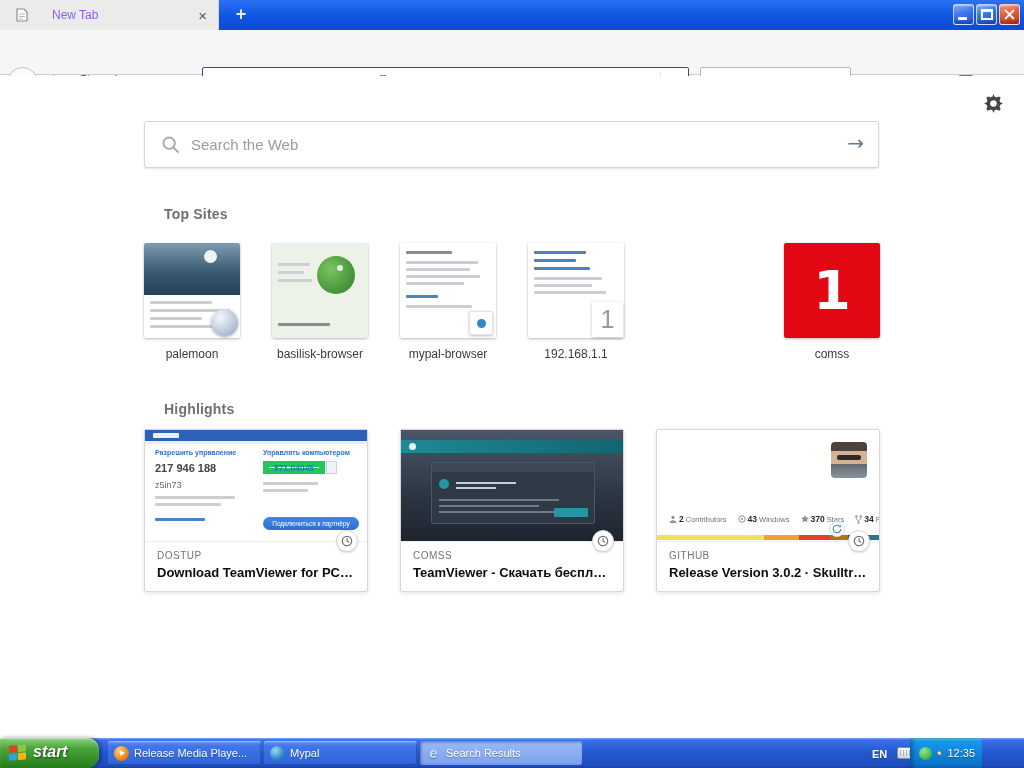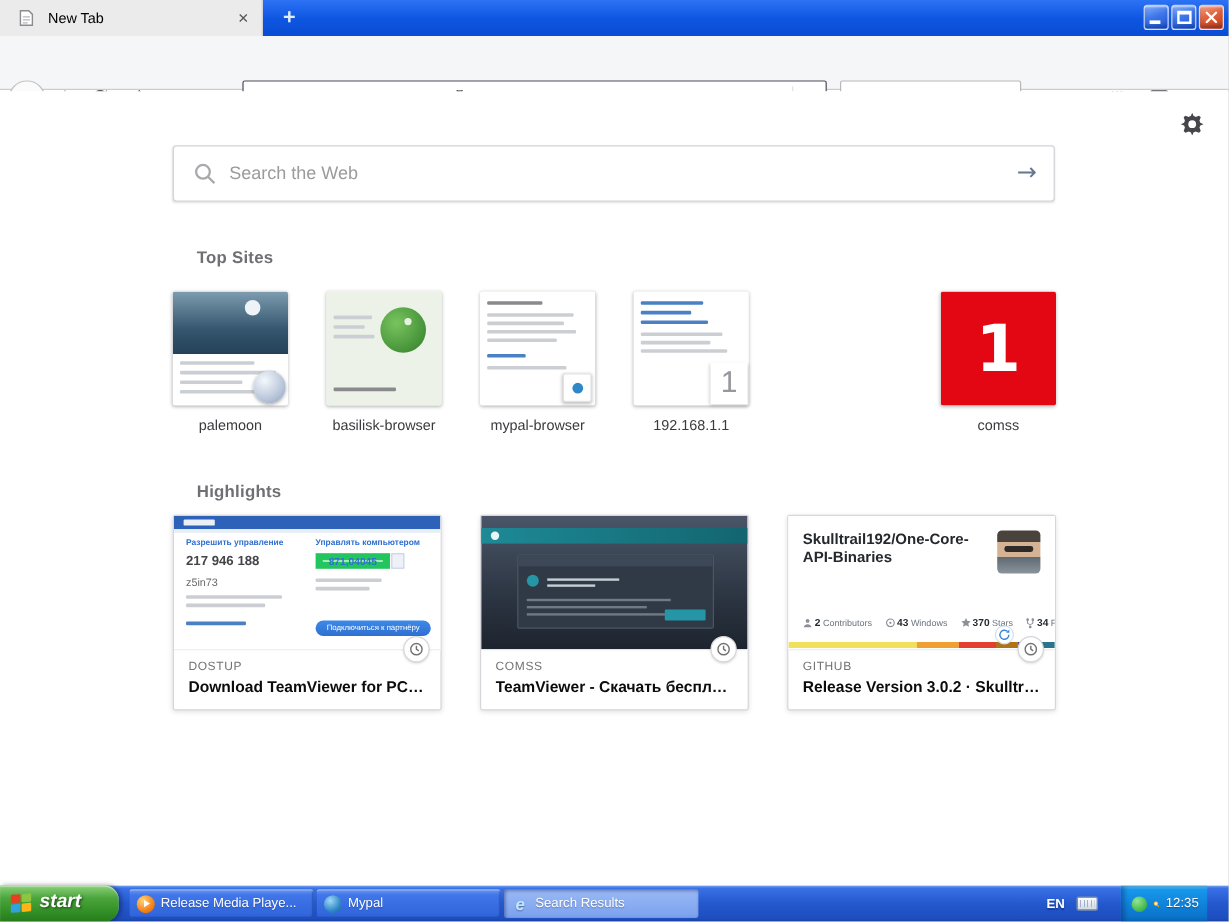--- a/index.html
+++ b/index.html
@@ -4,21 +4,21 @@
 <style>
   *{margin:0;padding:0;box-sizing:border-box}
   body{font-family:"Liberation Sans","DejaVu Sans",sans-serif;background:#666}
   .screen{position:relative;width:1024px;height:768px;overflow:hidden;background:#fff}
 
   
   .titlebar{position:absolute;left:0;top:0;width:1024px;height:30px;
     background:linear-gradient(180deg,#2b72f5 0%,#0d55e0 55%,#0a4cd2 100%)}
   .tab{position:absolute;left:0;top:0;width:219px;height:30px;background:#ebebeb;
     display:flex;align-items:center;padding:0 8px 0 16px;border-right:1px solid #d4d4d6}
-  .tab-title{font-size:12px;color:#000000;margin-left:12px;flex:1;white-space:nowrap;overflow:hidden}
+  .tab-title{font-size:12px;color:#8b5cf6;margin-left:24px;flex:1;white-space:nowrap;overflow:hidden}
   .tab-close{font-size:15px;color:#57575c;line-height:1;padding:0 3px;cursor:default}
   .newtab-btn{position:absolute;left:229px;top:3px;width:24px;height:24px;color:#e3ecfb;
     font-size:18px;text-align:center;line-height:23px;font-weight:bold}
   .win-btns{position:absolute;right:4px;top:4px;display:flex;gap:2px}
   .win-btn{width:21px;height:21px;border-radius:3px;border:1px solid rgba(255,255,255,.7);
     box-shadow:inset 0 1px 1px rgba(255,255,255,.5),inset 0 -3px 3px rgba(0,0,50,.25);
     position:relative;display:flex;align-items:center;justify-content:center}
   .win-btn.blue{background:linear-gradient(160deg,#86aef8 0%,#3d77ea 45%,#1f55d2 100%)}
   .win-btn.red{background:linear-gradient(160deg,#f0a088 0%,#e0613a 45%,#c03a12 100%)}
   .min-glyph{position:absolute;left:4px;bottom:4px;width:9px;height:3px;background:#fff}
@@ -173,21 +173,21 @@
   .mypal-icon{width:15px;height:15px;border-radius:50%;flex:none;
     background:radial-gradient(circle at 35% 30%,#9fd8f5,#2f87c8 60%,#1b5f9a)}
   .ie-icon{width:15px;flex:none;color:#bfe8fc;font-size:14px;font-weight:bold;font-style:italic;
     text-align:center;line-height:15px;text-shadow:0 1px 1px rgba(0,0,60,.4)}
   .lang{position:absolute;left:872px;top:0;height:32px;display:flex;align-items:center;
     color:#fff;font-size:11px;font-weight:bold;text-shadow:0 1px 1px rgba(0,0,0,.3)}
   .kbd-icon{position:absolute;left:897px;top:9px;width:18px;height:12px;border-radius:2px;
     background:linear-gradient(#fdfdfd,#cfd8e4);border:1px solid #7c8ea8}
   .kbd-keys{position:absolute;left:2px;top:2px;right:2px;bottom:2px;
     background:repeating-linear-gradient(90deg,#9fb2c8 0 1px,transparent 1px 3px)}
-  .tray{position:absolute;left:934px;top:0;width:72px;height:30px;
+  .tray{position:absolute;left:910px;top:0;width:72px;height:30px;
     background:linear-gradient(180deg,#61c3f7 0%,#1797ec 12%,#0f7fd7 60%,#0b6ec4 100%);
     box-shadow:inset 3px 0 4px rgba(0,0,40,.3);display:flex;align-items:center;padding-left:9px;gap:5px}
   .tray-green{width:13px;height:13px;border-radius:50%;flex:none;
     background:radial-gradient(circle at 35% 30%,#8fe88f,#1f9e2f)}
   .tray-time{color:#fff;font-size:11px;margin-left:auto;margin-right:7px;
     text-shadow:0 1px 1px rgba(0,0,0,.35)}
 </style>
 </head>
 <body>
 
@@ -435,24 +435,20 @@
           </svg>
       </div>
       <div class="card-info">
         <div class="card-source">COMSS</div>
         <div class="card-title">TeamViewer - Скачать бесплат...</div>
       </div>
     </div>
 
     <div class="card" style="left:656px">
       <div class="card-img">
-        <div class="c3-repo">
-          <div>Skulltrail192/One-Core-</div>
-          <div>API-Binaries</div>
-        </div>
         <div class="c3-avatar">
           <div class="c3-glasses"></div>
         </div>
         <div class="c3-stats">
           <span class="stat">
             <svg width="8" height="8" viewBox="0 0 10 10">
                 <circle cx="5" cy="3" r="2" fill="#8a8f98"></circle>
                 <path d="M1 10c0-2.2 1.8-3.5 4-3.5S9 7.8 9 10z" fill="#8a8f98"></path>
               </svg>
             <b>2</b>

